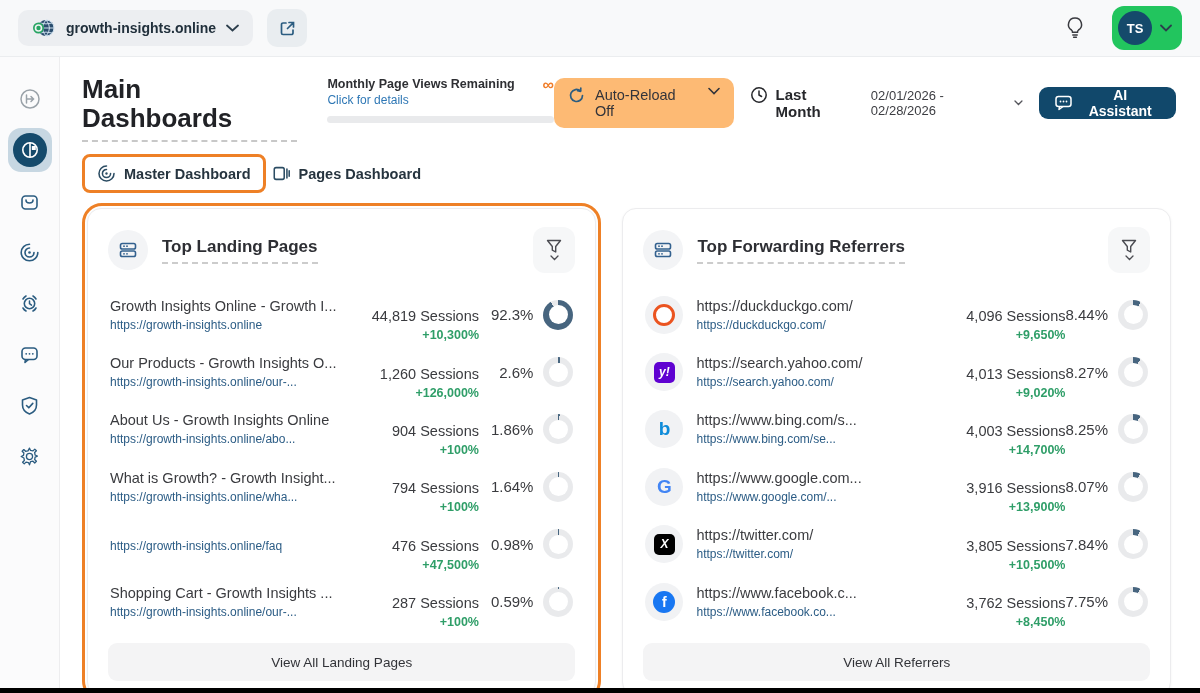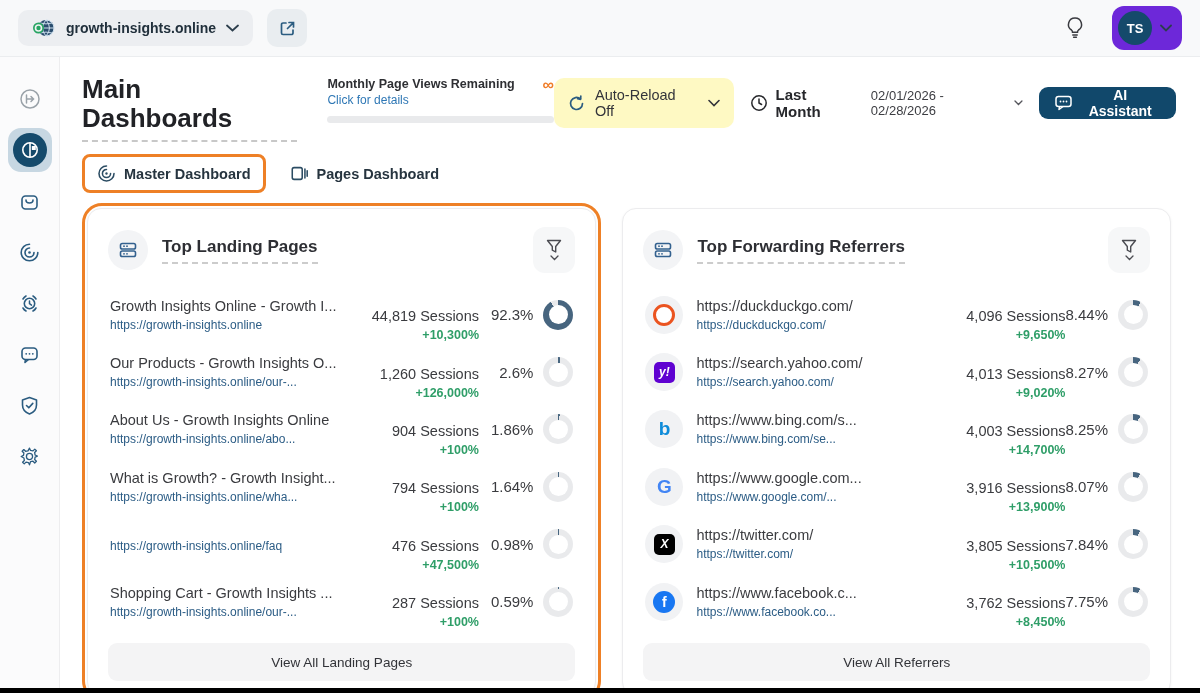--- a/index.html
+++ b/index.html
@@ -7,21 +7,21 @@
   body { position:relative; }
 
   
   .topbar { height:57px; background:#f8f9fa; border-bottom:1px solid #ebedef; display:flex; align-items:center; justify-content:space-between; padding:0 18px 0 18px; }
   .topbar-left { display:flex; align-items:center; gap:14px; }
   .site-pill { display:flex; align-items:center; gap:10px; background:#eceef1; border-radius:10px; padding:8px 14px; cursor:pointer; }
   .site-name { font-size:14px; font-weight:700; color:#21303c; }
   .iconbtn { background:#e9edf0; border-radius:10px; width:40px; height:38px; display:flex; align-items:center; justify-content:center; cursor:pointer; }
   .topbar-right { display:flex; align-items:center; gap:18px; }
   .bulb { width:38px; height:38px; display:flex; align-items:center; justify-content:center; }
-  .avatar-pill { display:flex; align-items:center; gap:8px; background:#6d28d9; border-radius:12px; padding:5px 10px 5px 6px; cursor:pointer; }
+  .avatar-pill { display:flex; align-items:center; gap:8px; background:#22c55e; border-radius:12px; padding:5px 10px 5px 6px; cursor:pointer; }
   .avatar { width:34px; height:34px; border-radius:50%; background:#154a6b; color:#fff; font-size:13px; font-weight:700; display:flex; align-items:center; justify-content:center; }
 
   
   .frame { display:flex; height:631px; }
   .sidebar { width:60px; background:#fbfbfc; border-right:1px solid #ededef; display:flex; flex-direction:column; align-items:center; padding-top:20px; }
   .side-item { width:44px; height:44px; display:flex; align-items:center; justify-content:center; margin-bottom:7px; cursor:pointer; color:#2b5c80; }
   .side-item.dim { color:#9aa2a9; }
   .side-tile { background:#c7d7e2; border-radius:13px; }
   .side-tile .tile-circle { width:34px; height:34px; border-radius:50%; background:#154a6b; display:flex; align-items:center; justify-content:center; color:#fff; }
 
@@ -30,29 +30,29 @@
   
   .hdr { display:flex; align-items:flex-start; }
   .page-title { font-size:26px; font-weight:700; color:#212226; border-bottom:2px dashed #c8c8c8; padding-bottom:8px; line-height:1.1; }
   .quota { margin-left:30px; width:228px; padding-top:2px; }
   .quota-top { display:flex; justify-content:space-between; align-items:flex-start; }
   .quota-label { font-size:12.5px; font-weight:700; color:#2e2f33; }
   .quota-link { font-size:12px; color:#2e77b5; cursor:pointer; margin-top:2px; }
   .quota-value { color:#f07d28; font-size:16px; font-weight:700; line-height:1; }
   .quota-bar { margin-top:9px; height:7px; background:#e9eaec; border-radius:4px; }
   .hdr-right { margin-left:auto; display:flex; align-items:center; gap:16px; padding-top:3px; }
-  .reload-pill { display:flex; align-items:center; gap:10px; background:#fef9c3; border-radius:10px; padding:9px 14px; cursor:pointer; }
+  .reload-pill { display:flex; gap:10px; background:#fdba74; border-radius:10px; padding:9px 14px; cursor:pointer; }
   .reload-label { font-size:14.5px; color:#33343a; }
-  .period { display:flex; align-items:center; gap:8px; cursor:pointer; }
+  .period { display:flex; gap:8px; cursor:pointer; }
   .period-label { font-size:15px; font-weight:700; color:#26272b; }
   .daterange { font-size:13px; color:#3c3d42; cursor:pointer; display:flex; align-items:center; gap:3px; }
   .ai-btn { display:flex; align-items:center; gap:8px; background:#11486b; color:#fff; border:none; border-radius:9px; padding:0 16px; font-size:14px; font-weight:700; cursor:pointer; font-family:inherit; }
 
   
-  .tabs { display:flex; align-items:center; margin-top:12px; gap:18px; }
+  .tabs { display:flex; align-items:center; margin-top:12px; gap:0; }
   .tab { display:flex; align-items:center; gap:8px; cursor:pointer; color:#1d3d52; }
   .tab-label { font-size:14.5px; font-weight:700; color:#26343f; }
   .tab-annotated { border:3px solid #ee8026; border-radius:8px; padding:7px 12px; }
   .tab-plain { padding:10px 12px 10px 6px; }
 
   
   .cards { display:grid; grid-template-columns:1fr 1fr; gap:16px; margin-top:10px; }
   .card-wrap { border:3px solid transparent; border-radius:20px; padding:2px; }
   .card-wrap.annotated { border-color:#ee8026; }
   .card { background:#fff; border:1px solid #ececee; border-radius:14px; box-shadow:0 1px 3px rgba(20,30,40,.05); padding:18px 20px 14px 20px; height:488px; display:flex; flex-direction:column; }

